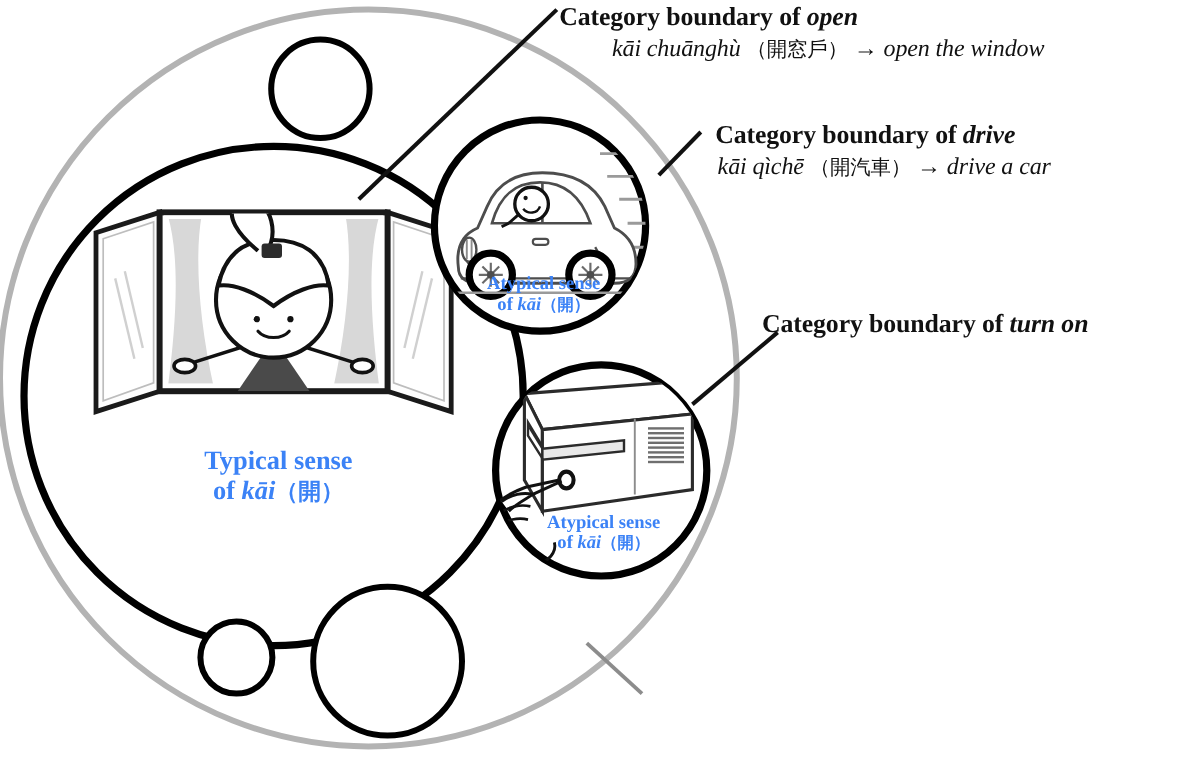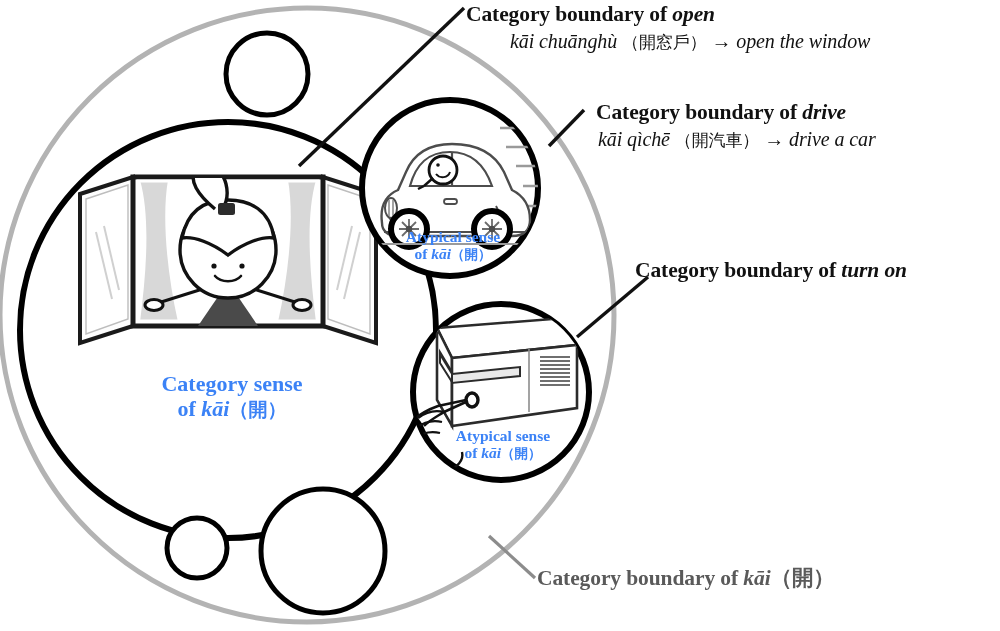--- a/index.html
+++ b/index.html
@@ -254,21 +254,21 @@
       <path d="M444,472 C458,468 464,460 462,452" fill="none" stroke="#111111" stroke-width="2.4"></path>
     </g>
 
     <line x1="299" y1="166" x2="464" y2="8" stroke="#111111" stroke-width="3.4"></line>
     <line x1="549" y1="146" x2="584" y2="110" stroke="#111111" stroke-width="3.4"></line>
     <line x1="577" y1="337" x2="648" y2="277" stroke="#111111" stroke-width="3.4"></line>
     <line x1="489" y1="536" x2="535" y2="578" stroke="#8c8c8c" stroke-width="3.2"></line>
   </svg>
 
   <div class="cap" id="cap-typical">
-    <div>Category sense</div>
+    <div>Typical sense</div>
     <div><span>of </span><span class="it">kāi</span><span class="cjk">（開）</span></div>
   </div>
 
   <div class="cap" id="cap-car">
     <div>Atypical sense</div>
     <div><span>of </span><span class="it">kāi</span><span class="cjk">（開）</span></div>
   </div>
 
   <div class="cap" id="cap-pc">
     <div>Atypical sense</div>
@@ -282,17 +282,14 @@
 
   <div class="ann" id="ann-drive">
     <div class="hd"><span>Category boundary of </span><span class="em">drive</span></div>
     <div class="sub"><span class="rom">kāi qìchē</span> <span class="cjk">（開汽車）</span><span> → </span><span>drive a car</span></div>
   </div>
 
   <div class="ann" id="ann-turnon">
     <div class="hd"><span>Category boundary of </span><span class="em">turn on</span></div>
   </div>
 
-  <div class="ann" id="ann-kai">
-    <div class="hd"><span>Category boundary of </span><span class="em">kāi</span><span>（開）</span></div>
-  </div>
 
 </div>
 
 </body></html>

